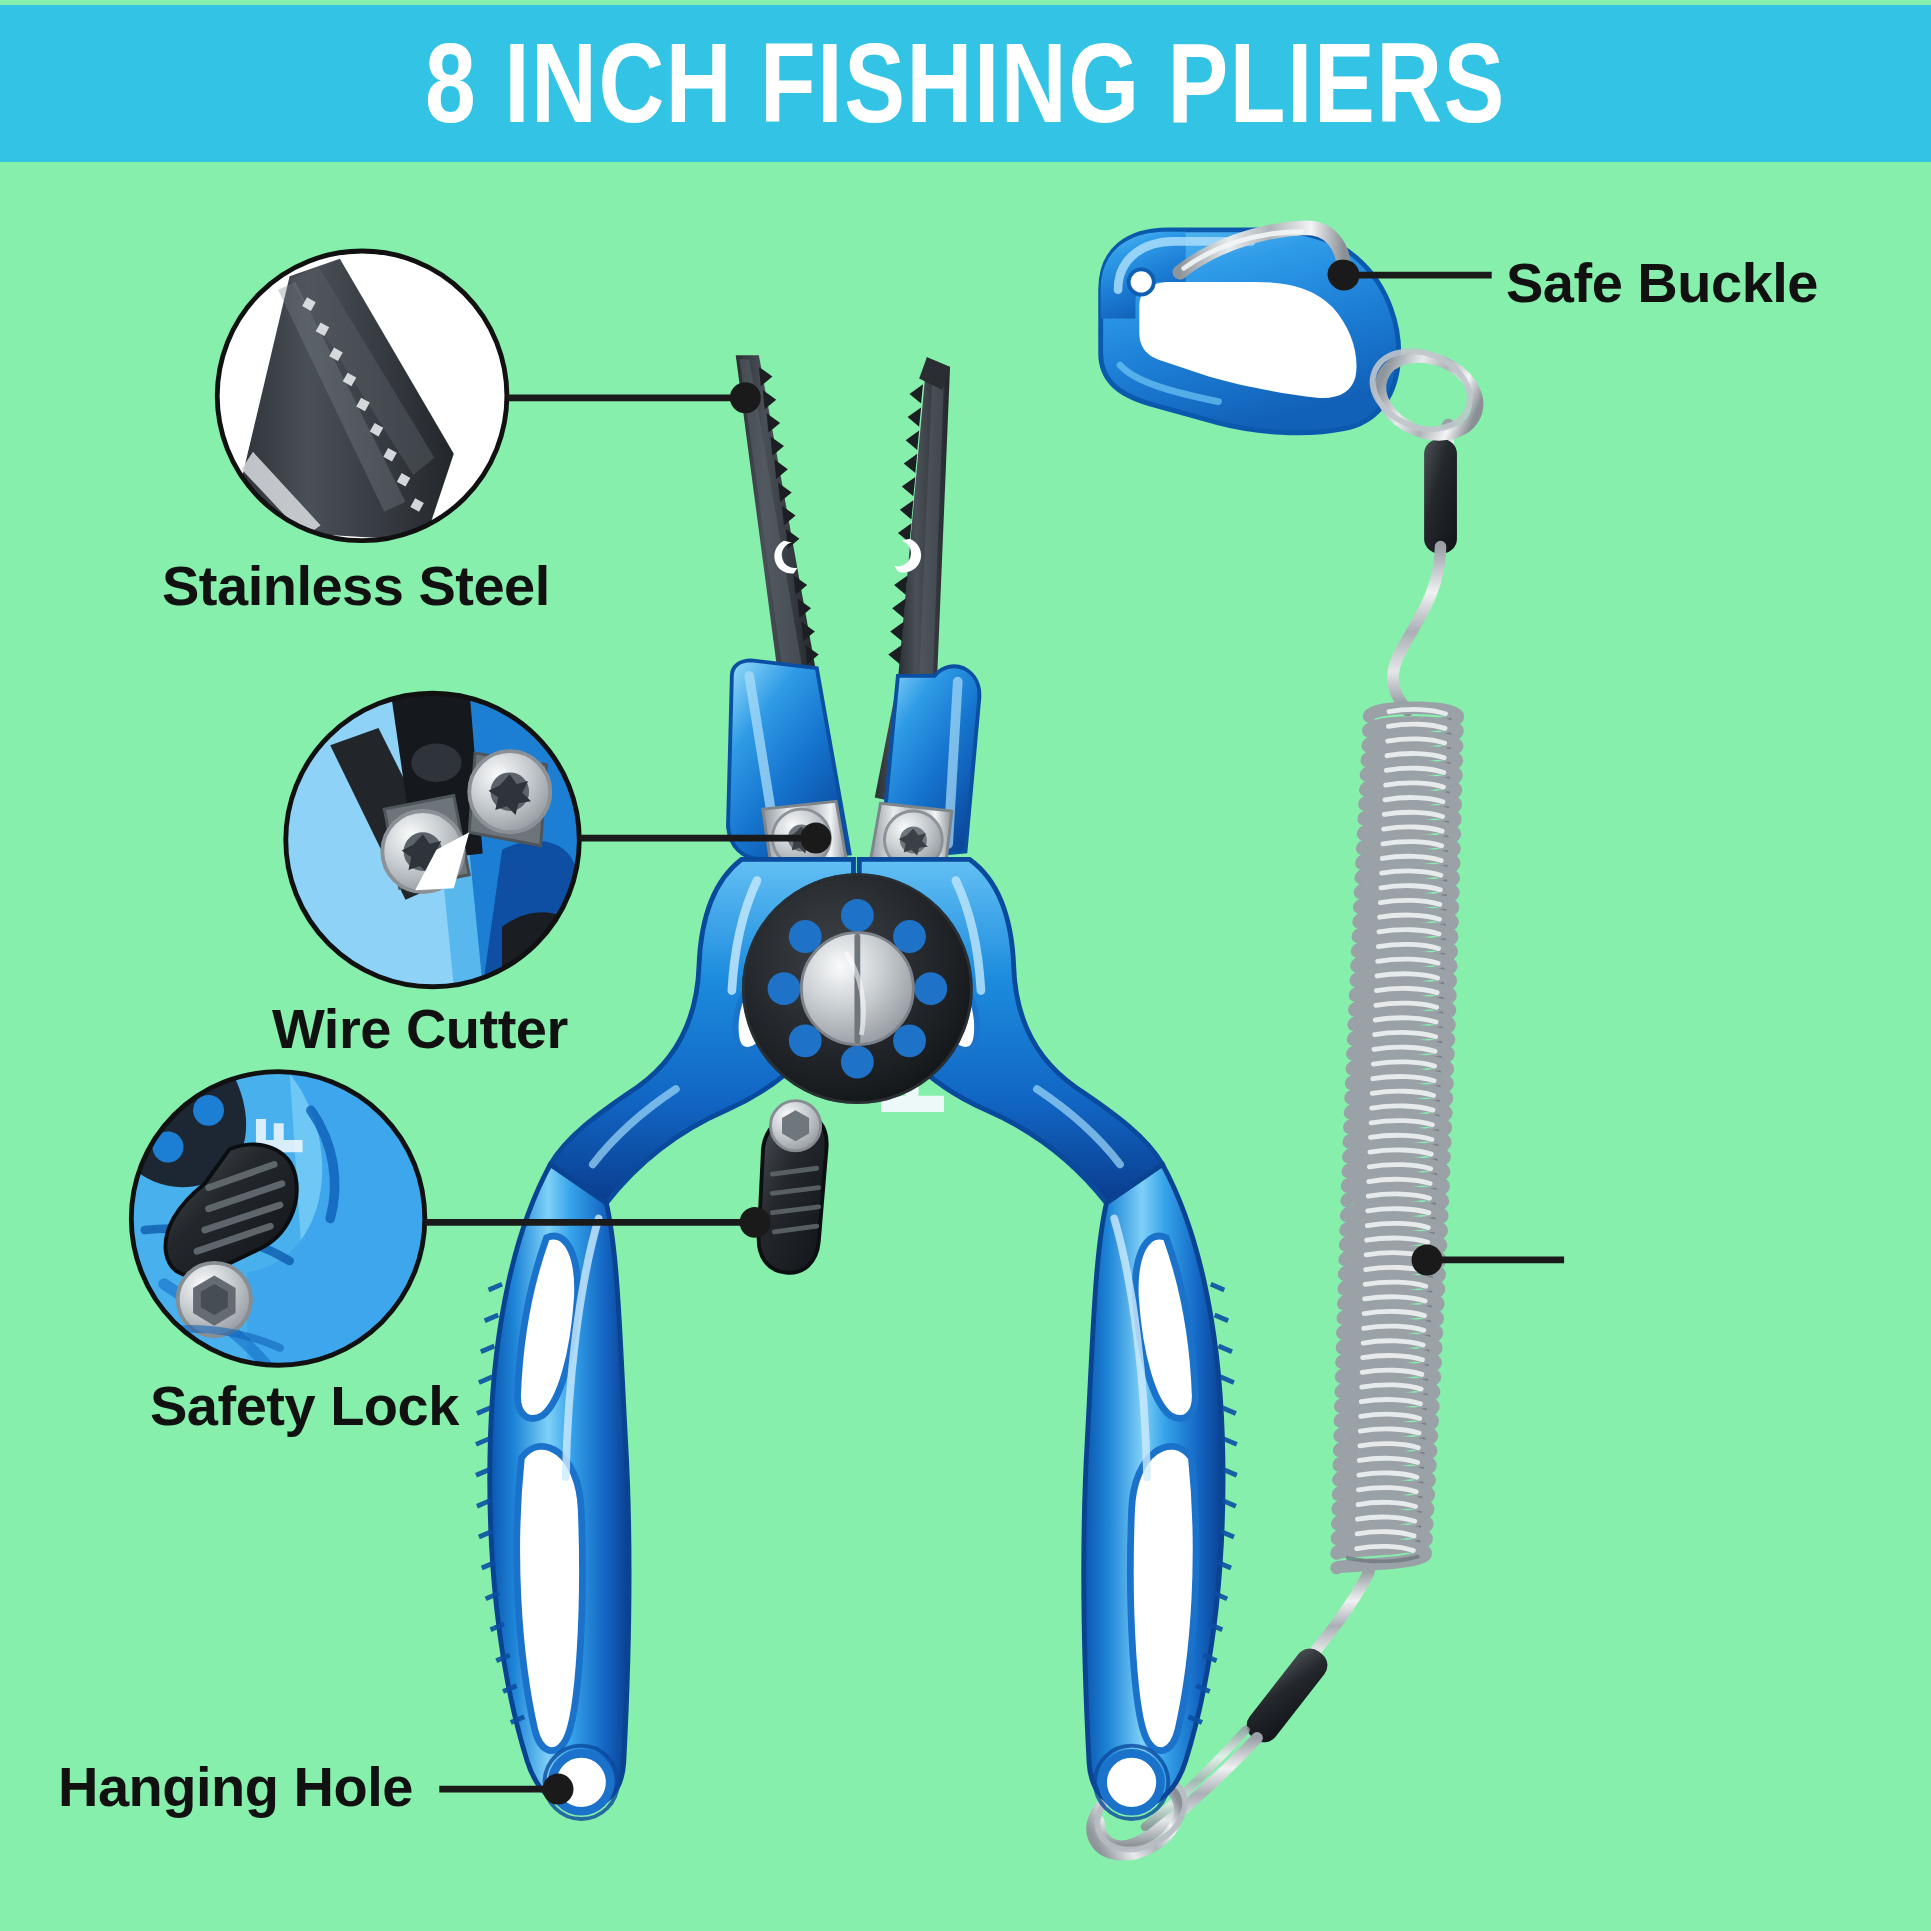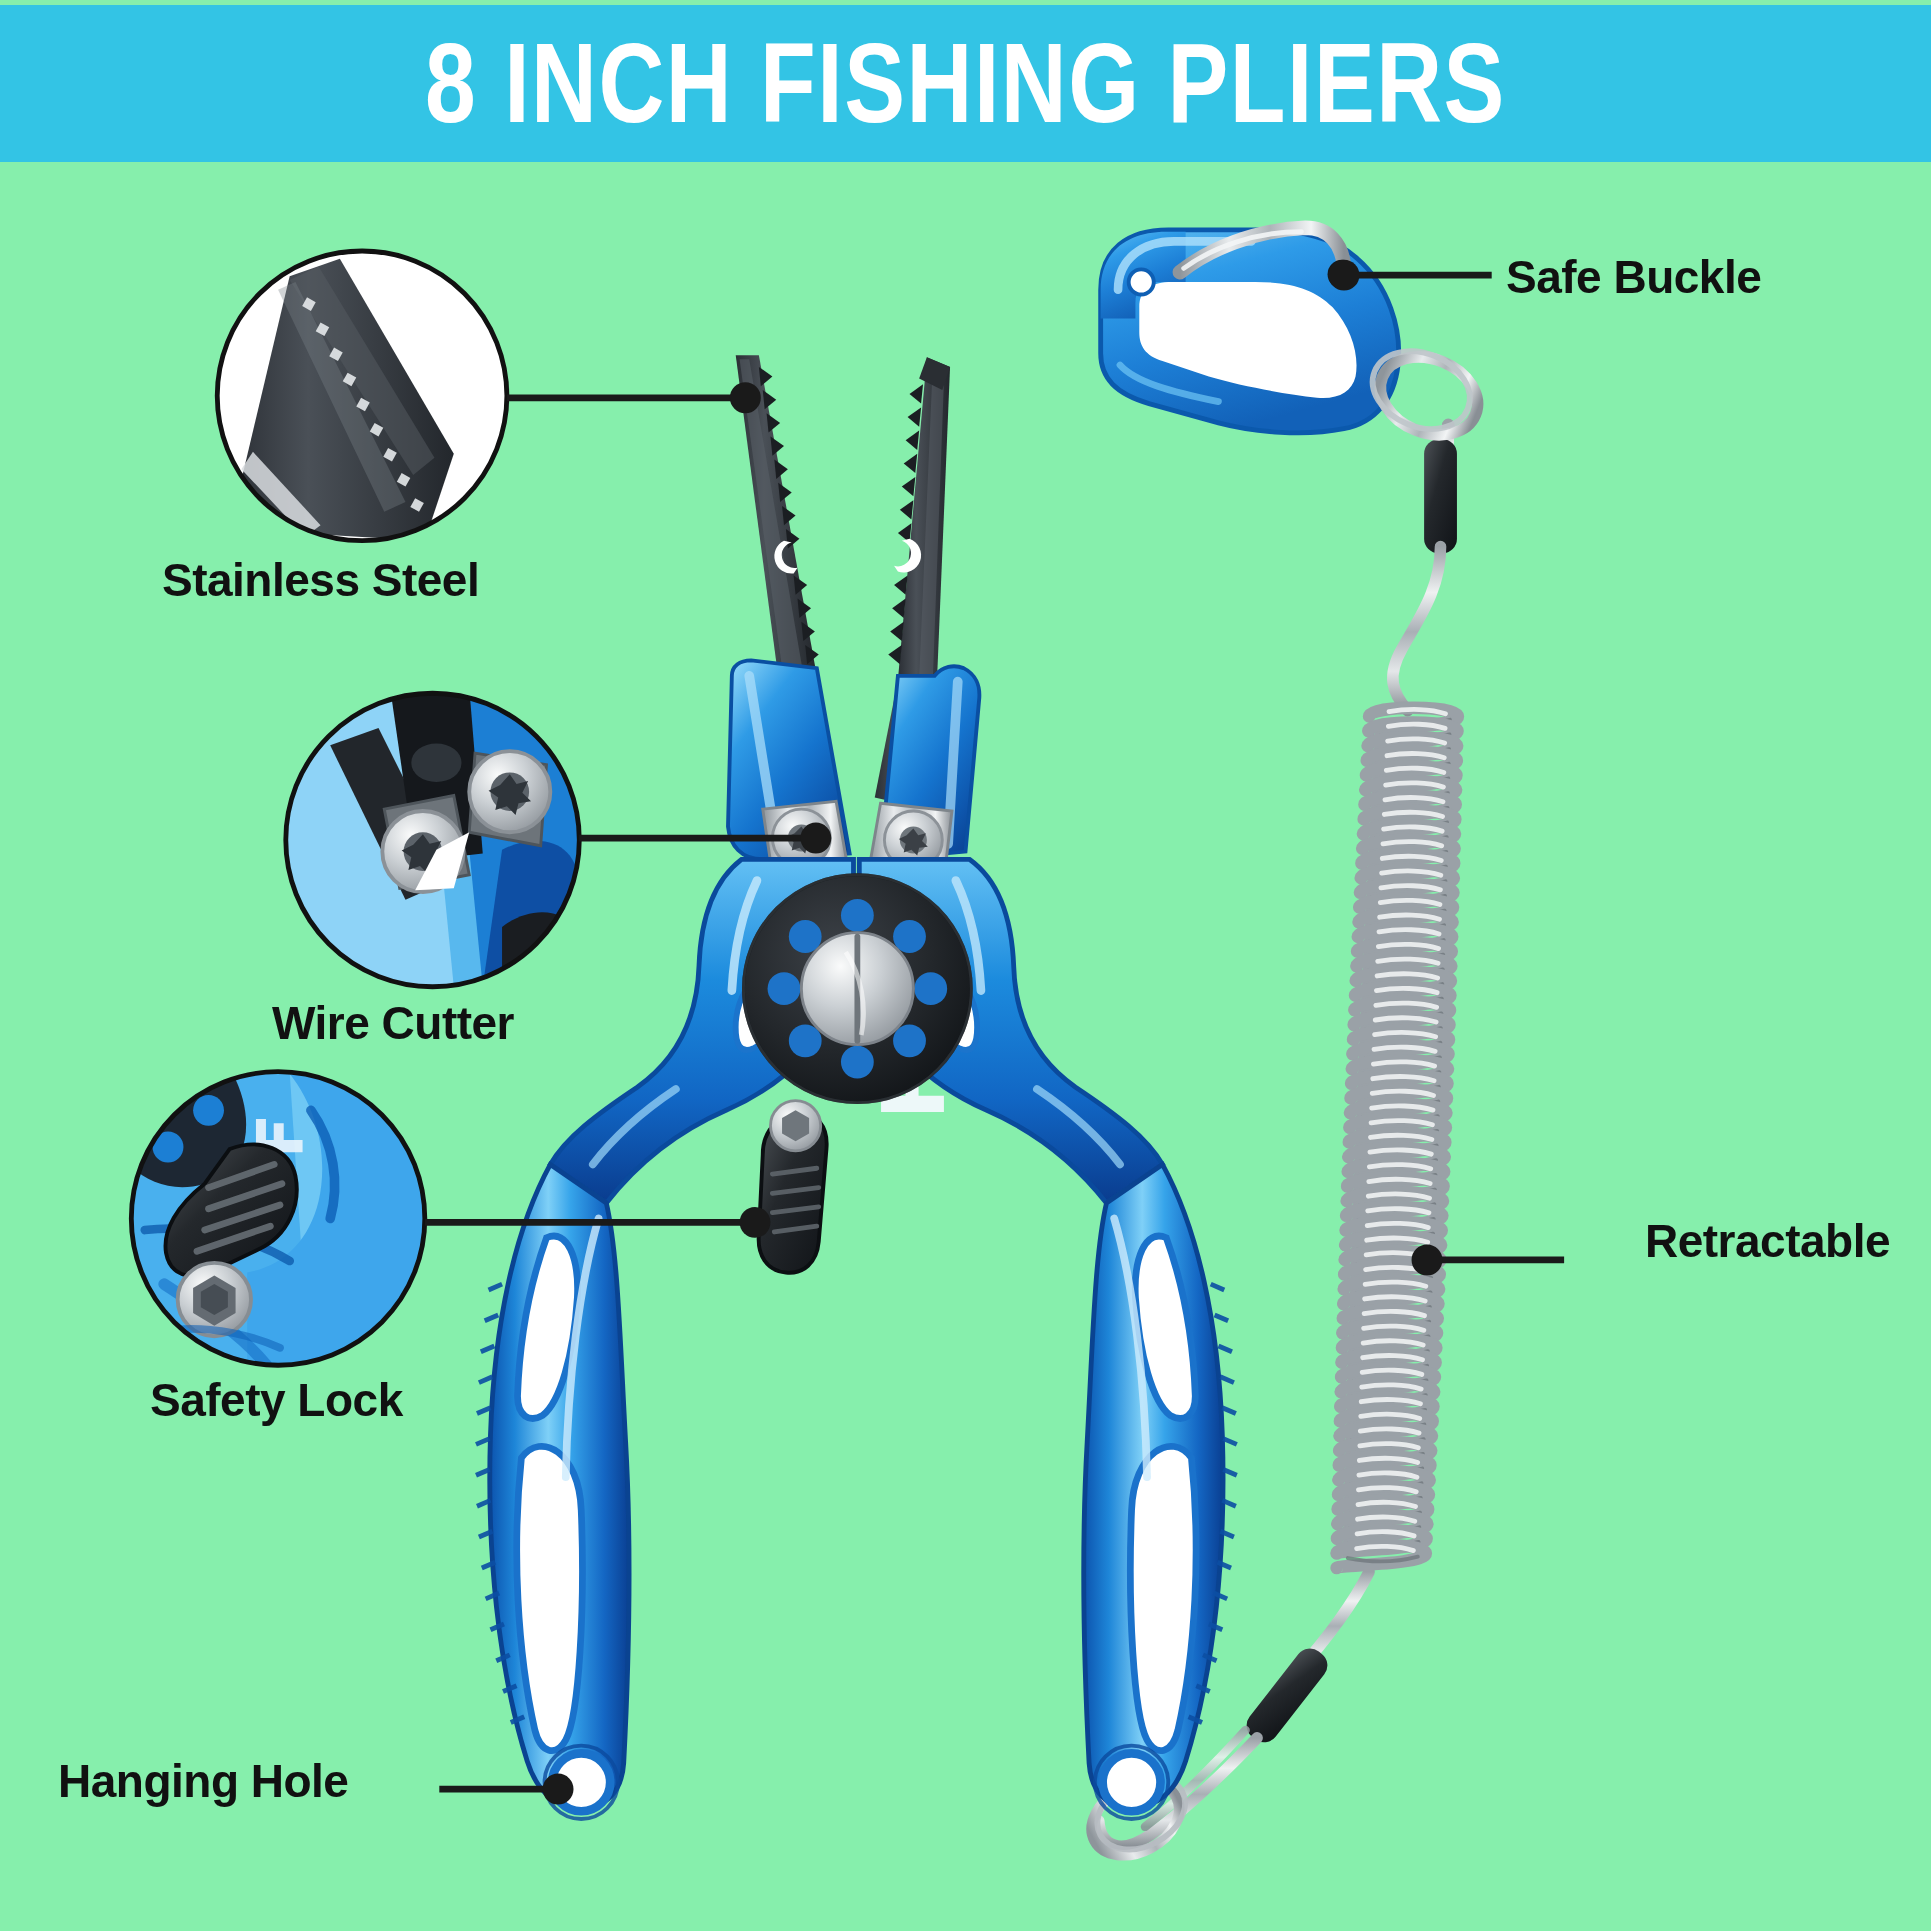--- a/index.html
+++ b/index.html
@@ -11,21 +11,21 @@
   .banner{position:absolute;left:0;top:4.8px;width:1931px;height:157px;
           display:flex;align-items:center;justify-content:center;}
   .banner-title{
       font-family:"Liberation Sans","DejaVu Sans",sans-serif;
       font-weight:bold;color:#ffffff;font-size:114px;line-height:1;
       letter-spacing:1.9px;transform:scaleX(0.80);transform-origin:center;
       white-space:nowrap;}
 
   
   .lbl{position:absolute;font-weight:bold;color:#111111;
-       font-size:46px;line-height:1.08;white-space:nowrap;letter-spacing:-0.5px;}
+       font-size:56px;line-height:1.08;white-space:nowrap;letter-spacing:-0.5px;}
   .lbl.two{white-space:normal;text-align:right;}
 
   
   svg.layer{position:absolute;left:0;top:0;width:1931px;height:1931px;
             pointer-events:none;}
 </style>
 </head>
 <body>
 
 <div id="stage">
@@ -701,17 +701,16 @@
 
   <div class="lbl" style="left:272px;top:999px;">Wire Cutter</div>
 
   <div class="lbl" style="left:58px;top:1757px;">Hanging Hole</div>
 
   <div class="lbl" style="left:150px;top:1376px;">Safety Lock</div>
 
   <div class="lbl" style="left:1506px;top:253px;">Safe Buckle</div>
 
   <div class="lbl two" style="right:41px;top:1217px;width:502px;">
-    <div>Retractable</div>
   </div>
 
 </div>
 
 
 </body></html>

